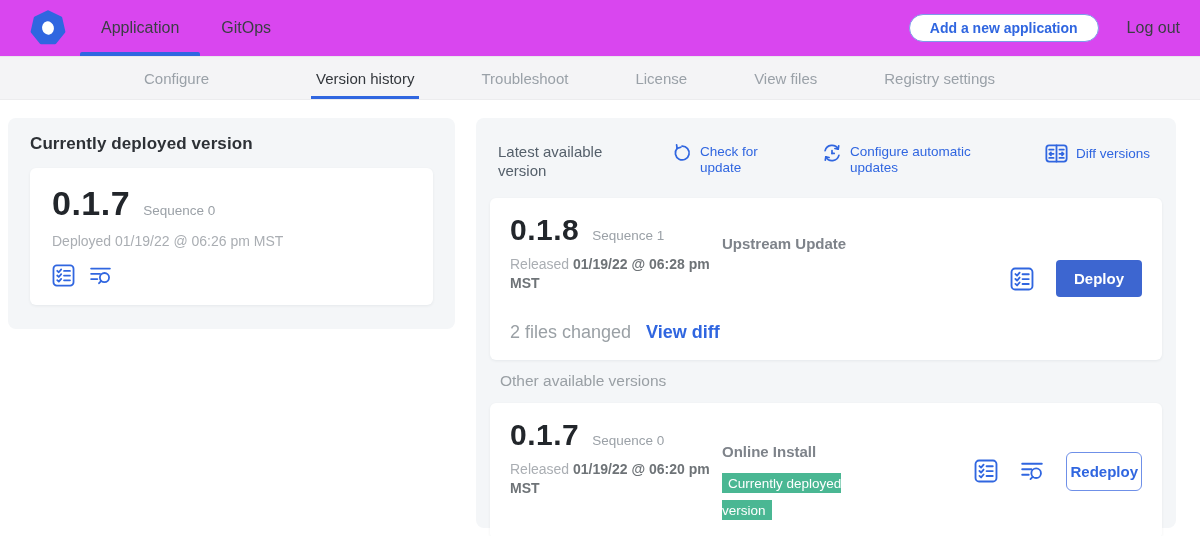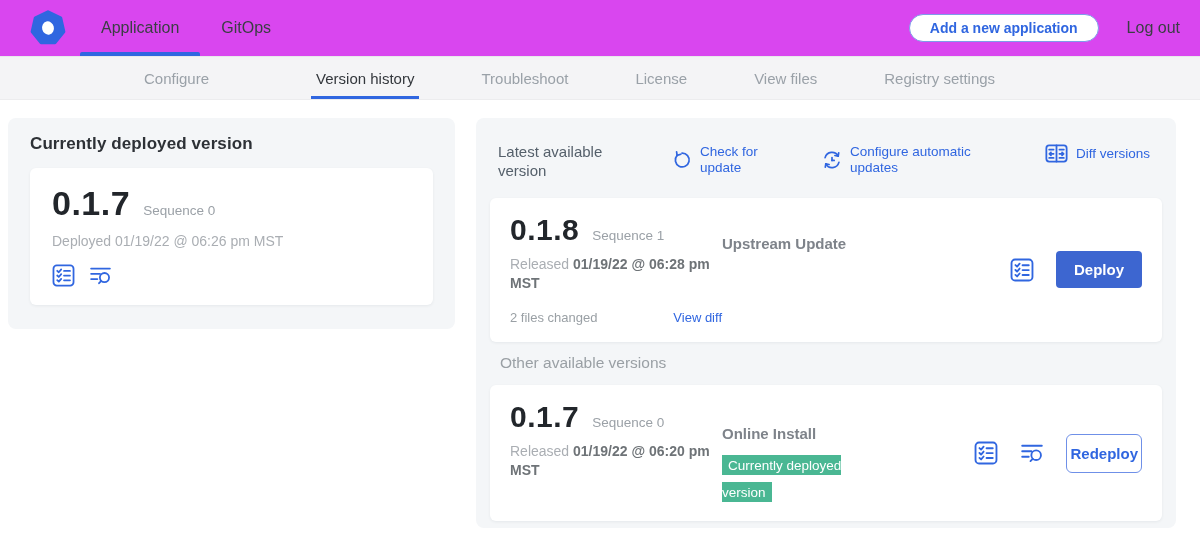--- a/index.html
+++ b/index.html
@@ -38,35 +38,35 @@
   .version-card .version-big{font-size:30px;}
   .sequence{font-size:13.5px; color:#9ba1a7;}
   .deployed-line{margin-top:13px; font-size:14px; color:#aaaeb3;}
   .icon-row{margin-top:15px; display:flex; align-items:center; gap:14px;}
   .ic{display:block; cursor:pointer;}
   .ic *{fill:none; stroke:var(--blue); stroke-width:1.7; stroke-linecap:round; stroke-linejoin:round;}
 
   .right-panel{left:476px; top:18px; width:700px; height:410px; padding:14px;}
   .rp-header{display:flex; align-items:flex-start; padding:11px 8px 17px 8px;}
   .rp-title{width:128px; font-size:15px; color:#55606b; line-height:1.25;}
-  .rp-action{display:flex; gap:8px; color:var(--blue); font-size:13.5px; line-height:1.2; font-weight:500; cursor:pointer;align-items:center;}
+  .rp-action{display:flex; gap:8px; color:var(--blue); font-size:13.5px; line-height:1.2; font-weight:500; cursor:pointer;}
   .rp-action .lbl{padding-top:1px;}
   .act-check{margin-left:46px;}
   .act-check .lbl{width:66px;}
   .act-config{margin-left:56px;}
   .act-config .lbl{width:138px;}
   .act-diff{margin-left:auto; margin-right:4px; align-items:center;}
 
   .version-card{display:flex; align-items:flex-start; padding:17px 20px; min-height:134px;}
   .card-other{min-height:114px;}
   .vc-left{width:212px;}
   .released{margin-top:10px; max-width:206px; font-size:14px; color:#aaaeb3; line-height:1.4;}
   .released .date{color:#6e7377; font-weight:700;}
-  .files-row{margin-top:16px; font-size:13px; color:#9aa0a5; display:flex; gap:15px;justify-content:space-between;}
-  .view-diff{color:var(--blue); font-weight:400; cursor:pointer;}
+  .files-row{margin-top:28px; font-size:18px; color:#9aa0a5; display:flex; gap:15px;}
+  .view-diff{color:var(--blue); font-weight:700; cursor:pointer;}
   .vc-mid{flex:1;}
   .source{font-size:15px; font-weight:600; color:#7e838a;}
   .mid-latest{margin-top:20px;}
   .mid-other{margin-top:23px;}
   .badge-wrap{margin-top:10px; max-width:152px; line-height:1.65;}
   .badge{display:inline; background:var(--green); color:#fff; font-size:13.5px; padding:2.5px 6px;}
   .vc-right{margin-left:auto; align-self:center; display:flex; align-items:center; gap:22px;}
   .btn-primary{background:var(--button-blue); color:#fff; border:none; border-radius:4px; padding:10px 18px; font-size:15px; font-weight:700; font-family:inherit; cursor:pointer;}
   .btn-secondary{background:#fff; color:var(--blue); border:1px solid #6f90e8; border-radius:6px; padding:10px 3px; font-size:15px; font-weight:700; font-family:inherit; cursor:pointer;}
   .other-title{margin:12px 0 13px 10px; font-size:15.5px; color:#9aa0a5;}

